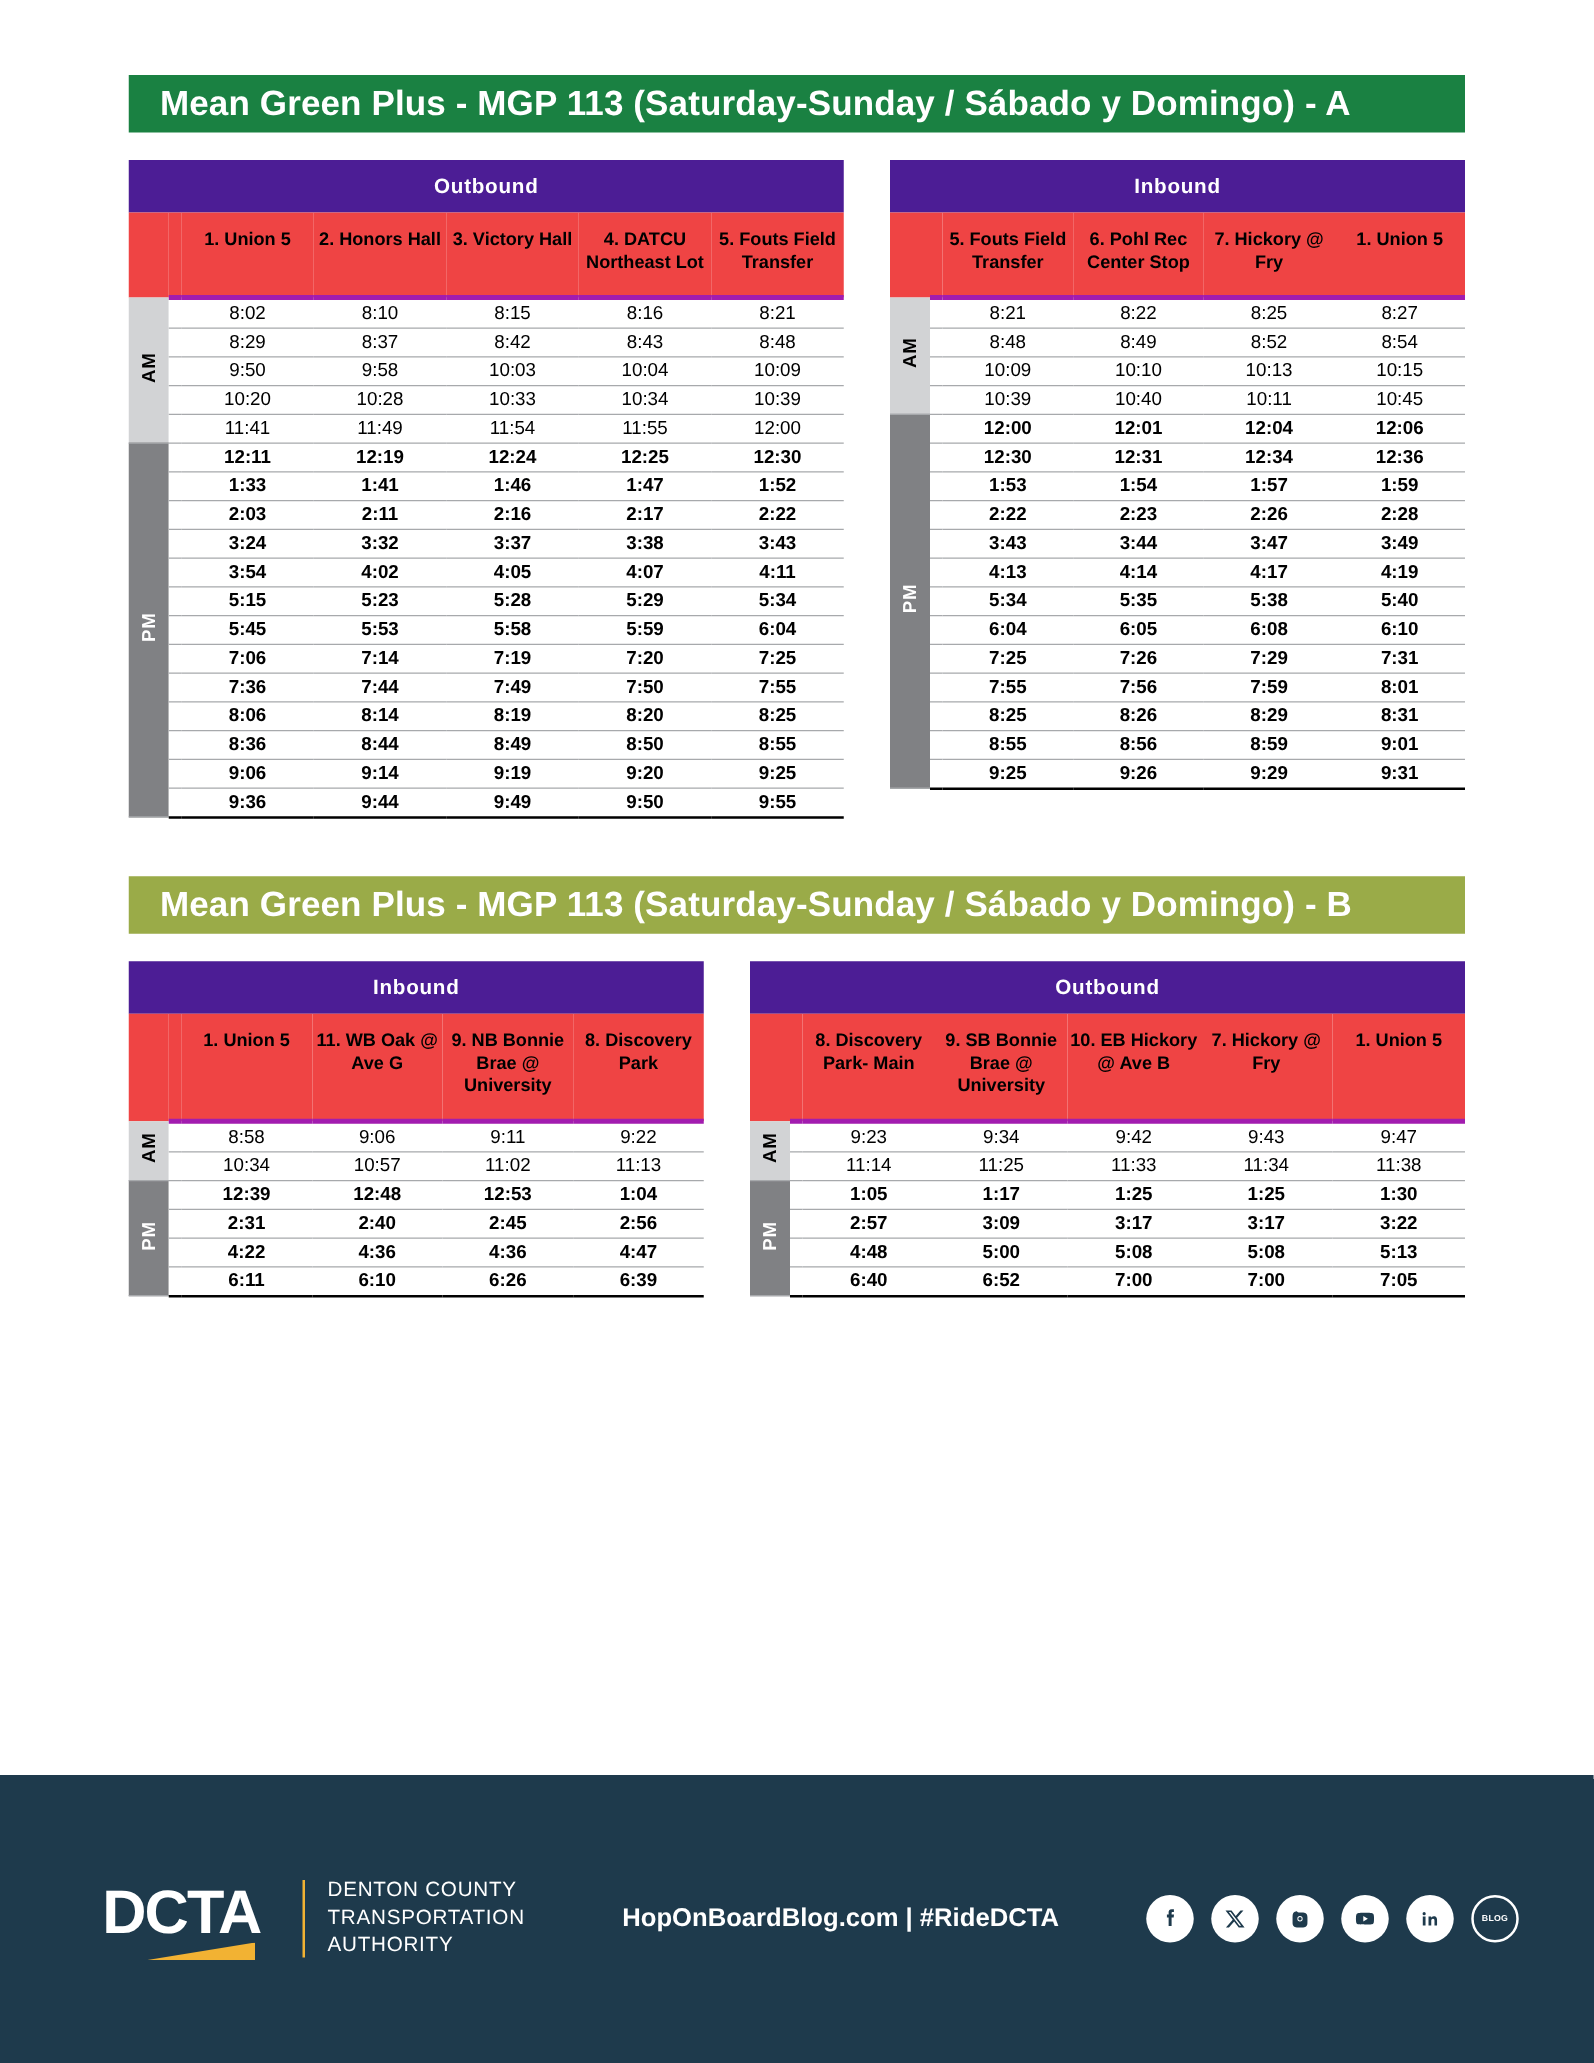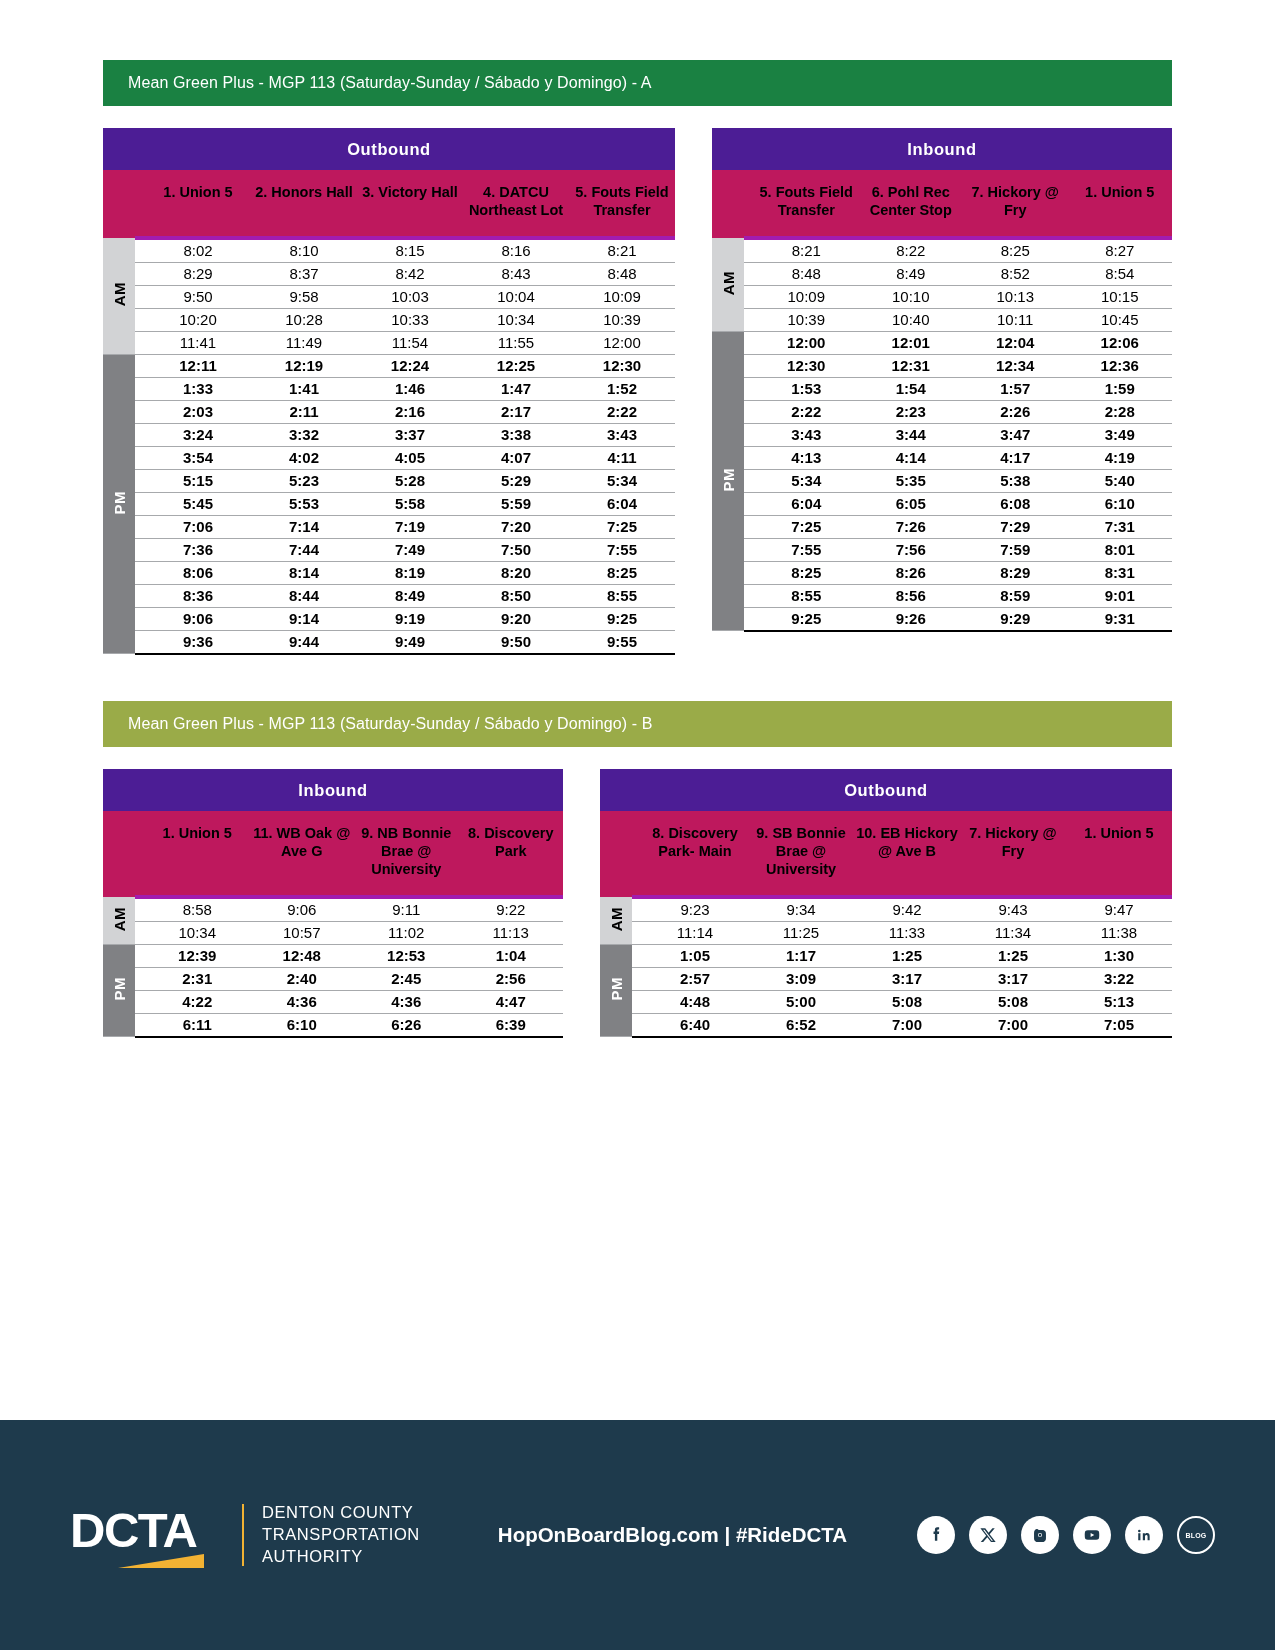--- a/index.html
+++ b/index.html
@@ -15,22 +15,22 @@
 
   
   .banner{
     margin:0 auto;
     width:1069px;
     height:46px;
     display:flex;align-items:center;
     padding-left:25px;
     box-sizing:border-box;
     color:#ffffff;
-    font-size:16px;
-    font-weight:normal;
+    font-size:28px;
+    font-weight:bold;
     letter-spacing:.1px;
   }
   .banner.green{background:#1a8142;}
   .banner.olive{background:#9aab48;}
 
   
   .sched-wrap{
     width:1069px;margin:0 auto;
     display:flex;
     justify-content:space-between;
@@ -53,21 +53,21 @@
     width:100%;
     table-layout:fixed;
   }
   table.sched th{
     font-size:14.5px;
     font-weight:bold;
     text-align:center;
     vertical-align:top;
     padding:14px 2px 16px 2px;
     line-height:1.24;
-    background:#be185d;
+    background:#ef4444;
     border:none;
   }
   table.sched th.ampm-head{width:32px;padding:0;}
 
   table.sched td{
     font-size:15px;
     text-align:center;
     padding:2.5px 2px;
     border-bottom:1px solid #a7a9ac;
     background:#ffffff;
@@ -108,21 +108,21 @@
     display:flex;
     align-items:center;
   }
   .footer-inner{
     display:flex;align-items:center;
     width:100%;
     padding:0 60px 0 70px;
     box-sizing:border-box;
   }
   .logo-area{display:flex;align-items:center;}
-  .dcta-logo{position:relative;width:150px;height:60px;}
+  .dcta-logo{position:relative;width:150px;height:60px;text-align:center;}
   .dcta-logo .word{
     font-size:49px;font-weight:bold;color:#fff;letter-spacing:-1.5px;
     font-family:"Liberation Sans", sans-serif;line-height:50px;
   }
   .dcta-logo .swoosh{
     position:absolute;left:48px;bottom:-3px;width:86px;height:14px;
     background:#f2b233;
     clip-path:polygon(0% 100%, 100% 0%, 100% 100%);
   }
   .divider{

